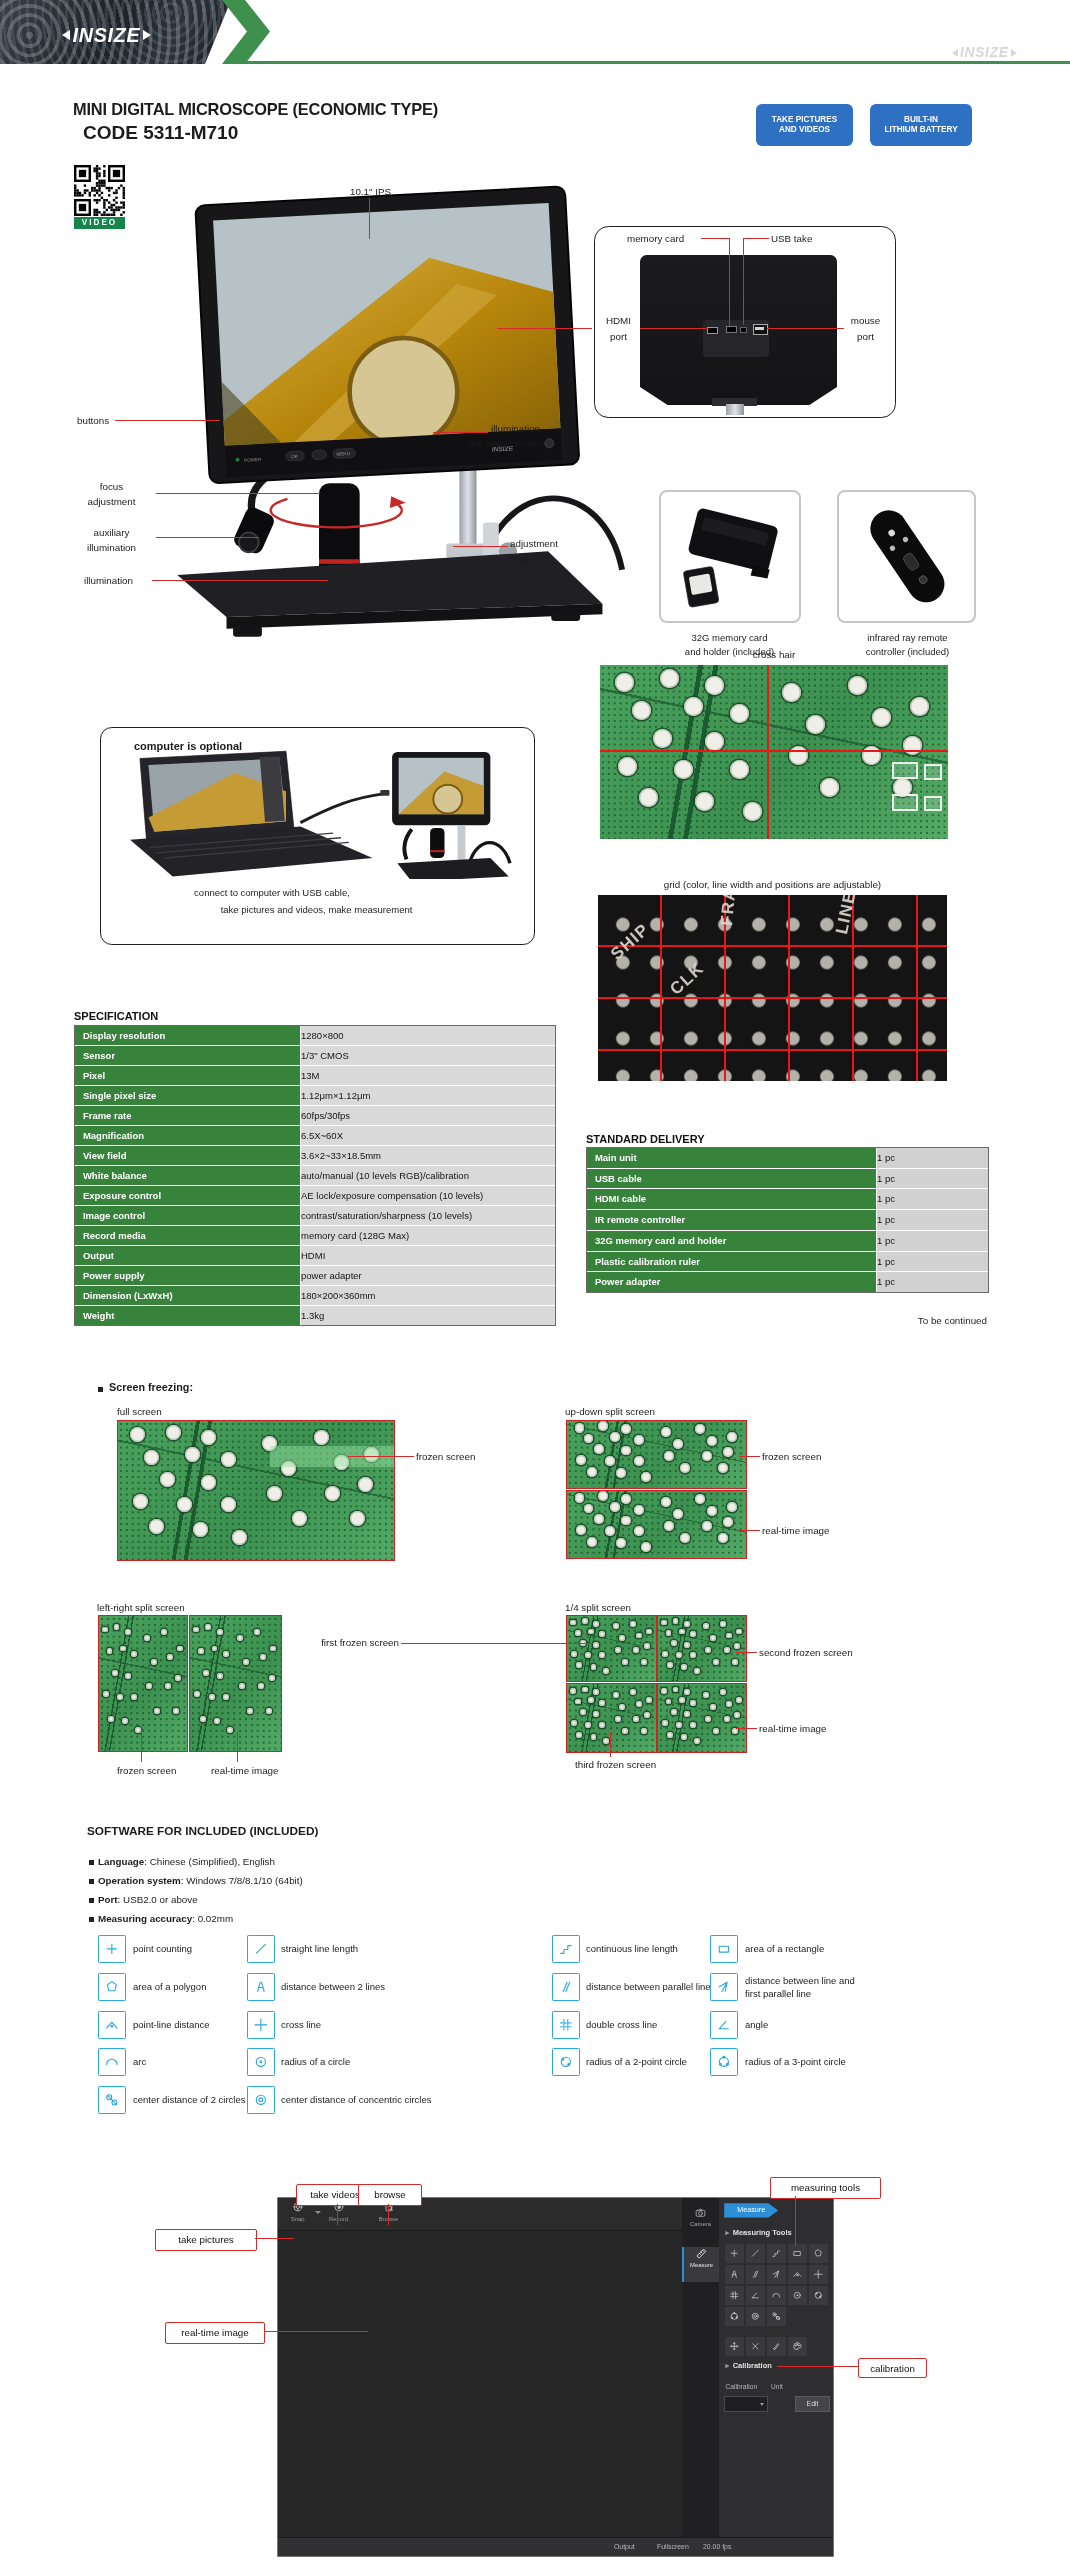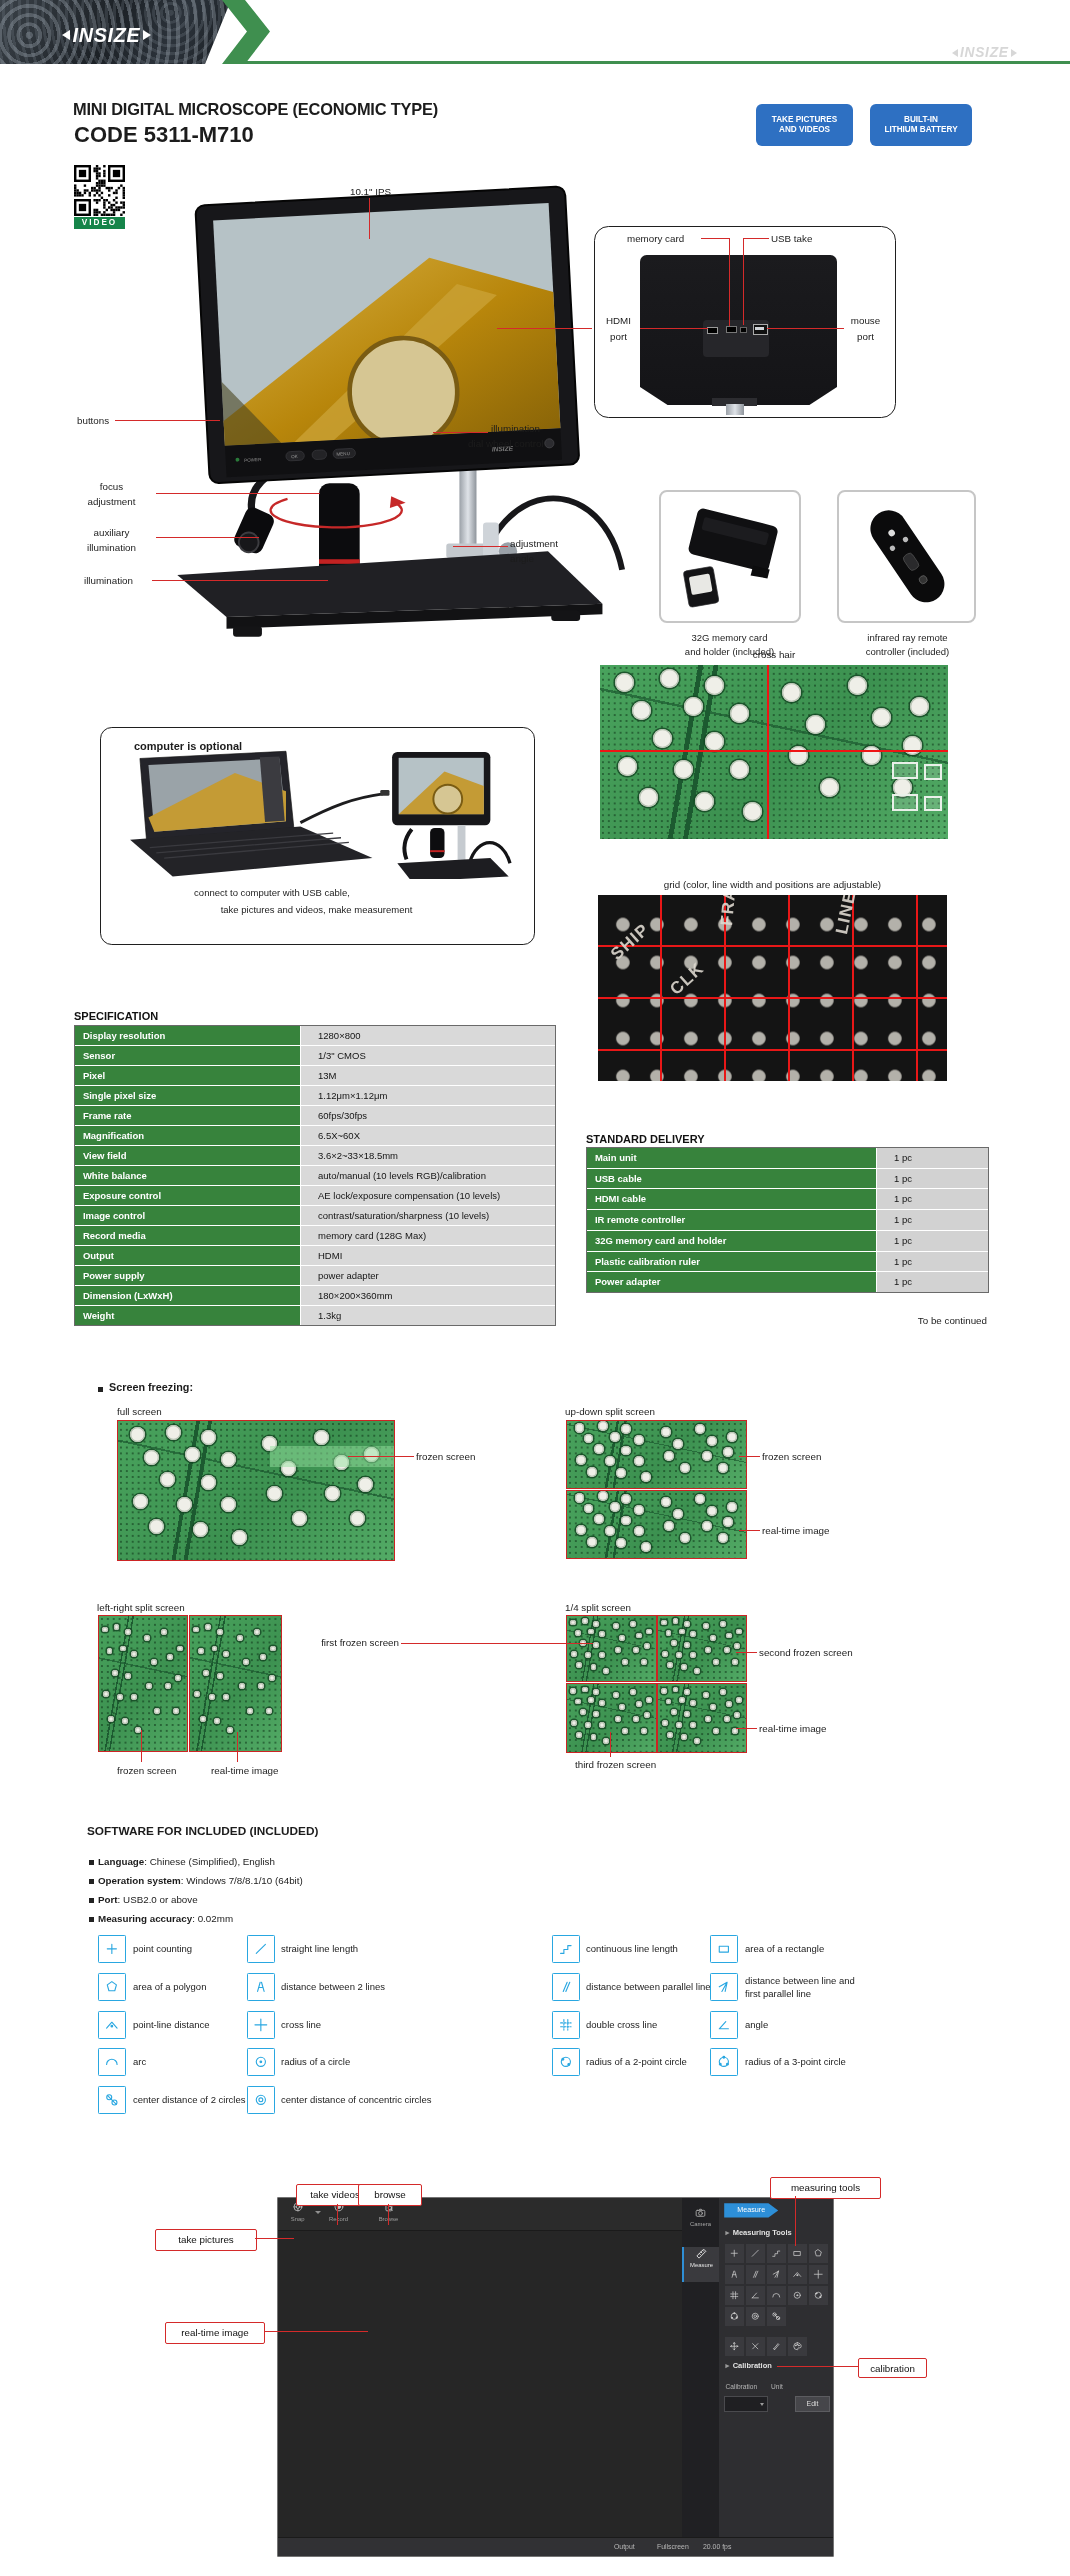--- a/index.html
+++ b/index.html
@@ -34,21 +34,21 @@
   .rlv{position:absolute;width:1.3px;background:#d42a2a}
   
   .rbox{position:absolute;border:1.3px solid #1f1f1f;border-radius:14.4px;background:#fff}
   .accbox{position:absolute;border:2.6px solid #c6c6c6;border-radius:7.9px;background:#fff;box-shadow:inset 0 0 0 2px #fff}
   
   .tablewrap{position:absolute;border:0.7px solid #6a6a6a}
   .srow{display:grid;grid-template-columns:226px 1fr;border-bottom:1.3px solid #fff}
   .drow{display:grid;grid-template-columns:290px 1fr;border-bottom:1.3px solid #fff}
   .srow:last-child,.drow:last-child{border-bottom:none}
   .cgreen{background:#37833c;color:#fff;font-weight:bold;font-size:9.5px;line-height:19px;padding-left:7.9px;border-right:1.3px solid #fff;white-space:nowrap}
-  .cgray{background:#d9d9d9;color:#141414;font-size:9.5px;line-height:19px;padding-left:17px;white-space:nowrap}
+  .cgray{background:#d9d9d9;color:#141414;font-size:9.5px;line-height:19px;padding-left:0;white-space:nowrap}
   .drow .cgreen{line-height:19.7px}
   .drow .cgray{background:#d2d2d2;line-height:19.7px}
   .sechead{position:absolute;font-weight:bold;font-size:11px;color:#111}
   .sqb{position:absolute;width:4.6px;height:4.6px;background:#222}
   
   .pcb{position:absolute;background:linear-gradient(135deg,#49a35d,#3c9150 55%,#53ab66);overflow:hidden}
   .pcb::before{content:"";position:absolute;inset:0;background-image:
     linear-gradient(100deg,transparent 26%,#1c5a30 26%,#1c5a30 27.3%,transparent 27.3%),
     linear-gradient(100deg,transparent 30%,#1c5a30 30%,#1c5a30 31.3%,transparent 31.3%),
     linear-gradient(12deg,transparent 60%,rgba(28,90,48,.7) 60%,rgba(28,90,48,.7) 61%,transparent 61%),
@@ -113,21 +113,21 @@
       <span>INSIZE</span>
       <i class="tr"></i>
     </div>
   <div class="wm">
       <i class="tl"></i>
       <span>INSIZE</span>
       <i class="tr"></i>
     </div>
 
   <div class="ab bold" style="left:73px;top:100px;font-size:16.4px;letter-spacing:-0.2px">MINI DIGITAL MICROSCOPE (ECONOMIC TYPE)</div>
-  <div class="ab bold" style="left:74px;top:122px;font-size:22px">CODE 5311-M710</div>
+  <div class="ab bold" style="left:83px;top:122px;font-size:19px">CODE 5311-M710</div>
   <div class="badge" style="left:756px;top:104px">
     <span>TAKE PICTURES</span>
       <span>AND VIDEOS</span>
   </div>
   <div class="badge" style="left:870px;top:104px;width:102px">
     <span>BUILT-IN</span>
       <span>LITHIUM BATTERY</span>
   </div>
 
   <div class="ab" id="qr" style="left:74px;top:165px;width:51px;height:51px;background:#fff"><svg width="51" height="51" viewBox="0 0 21 21" xmlns="http://www.w3.org/2000/svg">

